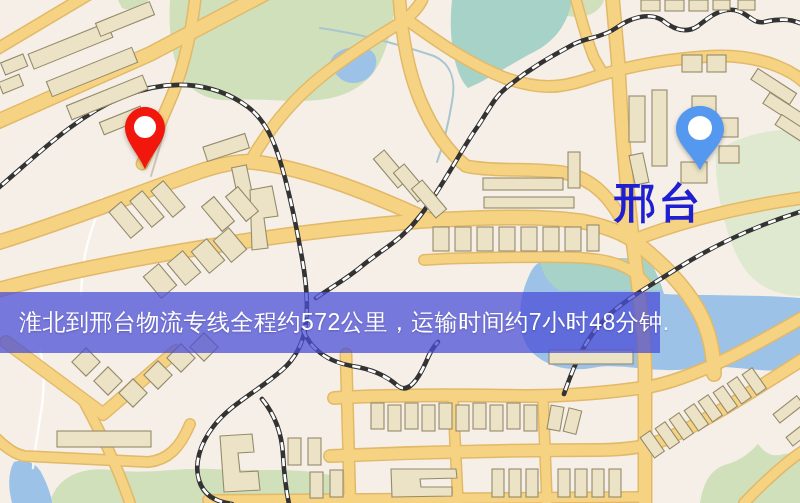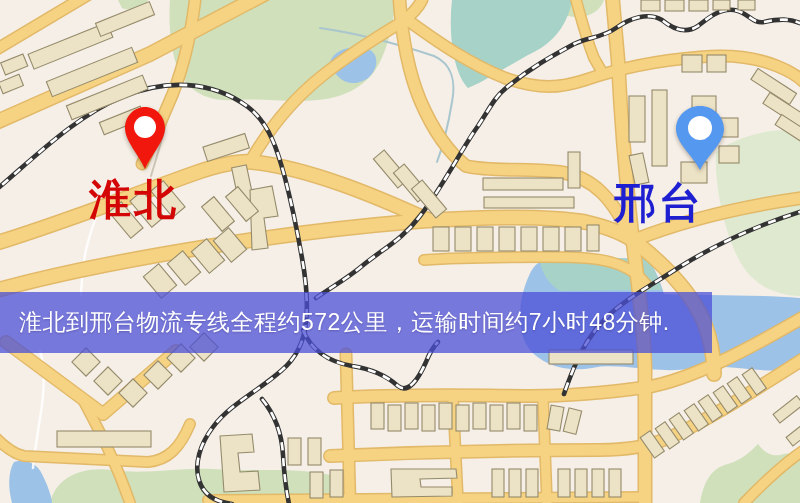--- a/index.html
+++ b/index.html
@@ -14,21 +14,21 @@
   .wt{fill:var(--water-teal);}
   .rc{fill:none;stroke:var(--road-edge);stroke-linecap:round;stroke-linejoin:round;}
   .rf{fill:none;stroke:var(--road);stroke-linecap:round;stroke-linejoin:round;}
   .rail-base{fill:none;stroke:var(--rail);stroke-width:4.6;stroke-linecap:round;}
   .rail-dash{fill:none;stroke:#ffffff;stroke-width:2.6;stroke-dasharray:8 8;}
   .b{fill:var(--building);stroke:var(--building-edge);stroke-width:1.1;}
   .stream{fill:none;stroke:var(--stream);stroke-width:2;stroke-linecap:round;}
   .trail{fill:none;stroke:#ffffff;stroke-width:2.5;stroke-linecap:round;opacity:.85;}
   .trail2{fill:none;stroke:#ccc5b6;stroke-width:2;stroke-linecap:round;}
   
-  #banner{position:absolute;left:0;top:292px;width:712px;height:61px;
+  #banner{position:absolute;left:0;top:292px;width:660px;height:61px;
           background:var(--banner-bg);display:flex;align-items:center;
           box-sizing:border-box;padding-left:19px;}
   #banner span{color:var(--banner-text);font-size:23px;letter-spacing:.5px;
                white-space:nowrap;text-shadow:0 1px 2px rgba(10,10,80,.25);}
   
   .pin{position:absolute;filter:drop-shadow(0 2px 2px rgba(60,40,20,.35));}
   #pin-origin{left:125px;top:107px;color:var(--origin-pin);}
   #pin-dest{left:676px;top:106px;color:var(--dest-pin);}
   .city-label{position:absolute;font-size:42px;font-weight:700;letter-spacing:3px;
               white-space:nowrap;line-height:1;}
@@ -242,21 +242,20 @@
       <rect class="b" x="748" y="369" width="12" height="25" transform="rotate(-35 754 381)"></rect>
       <rect class="b" x="773" y="404" width="30" height="11" transform="rotate(-38 788 409)"></rect>
       <rect class="b" x="786" y="427" width="30" height="11" transform="rotate(-38 801 432)"></rect>
     </g>
   </svg>
 
   <svg class="pin" id="pin-origin" width="40" height="62" viewBox="0 0 40 62">
     <path fill="currentColor" d="M20,62 C14,48 0,34 0,21 C0,9.4 9,0 20,0 C31,0 40,9.4 40,21 C40,34 26,48 20,62 Z"></path>
     <circle cx="20" cy="20" r="11" fill="#ffffff"></circle>
   </svg>
-  <div class="city-label" id="label-origin">淮北</div>
 
   <svg class="pin" id="pin-dest" width="48" height="64" viewBox="0 0 48 64">
     <path fill="currentColor" d="M24,64 C17,50 0,37 0,23 C0,10.3 10.7,0 24,0 C37.3,0 48,10.3 48,23 C48,37 31,50 24,64 Z"></path>
     <circle cx="24" cy="22" r="12" fill="#ffffff"></circle>
   </svg>
   <div class="city-label" id="label-dest">邢台</div>
 
   <div id="banner">
     <span>淮北到邢台物流专线全程约572公里，运输时间约7小时48分钟.</span>
   </div>

